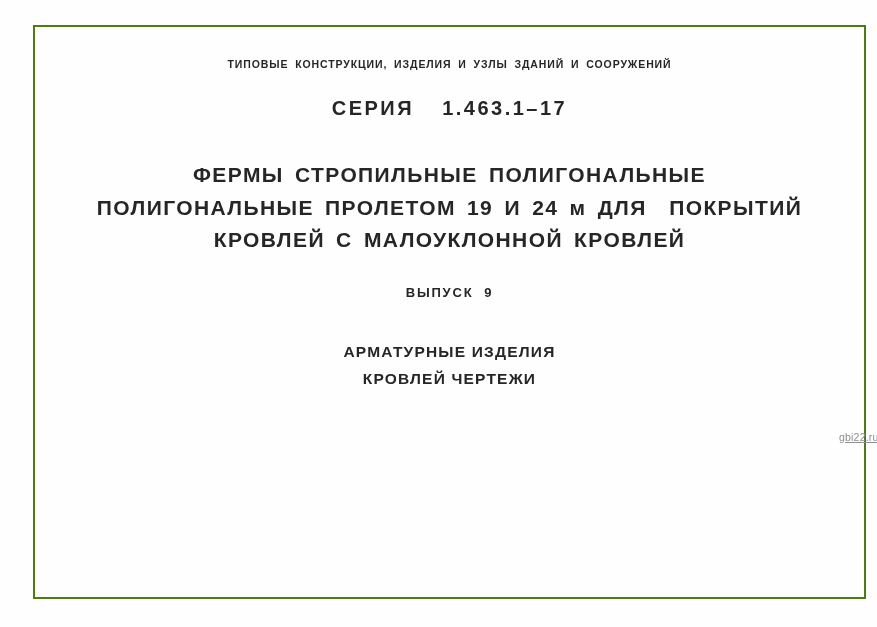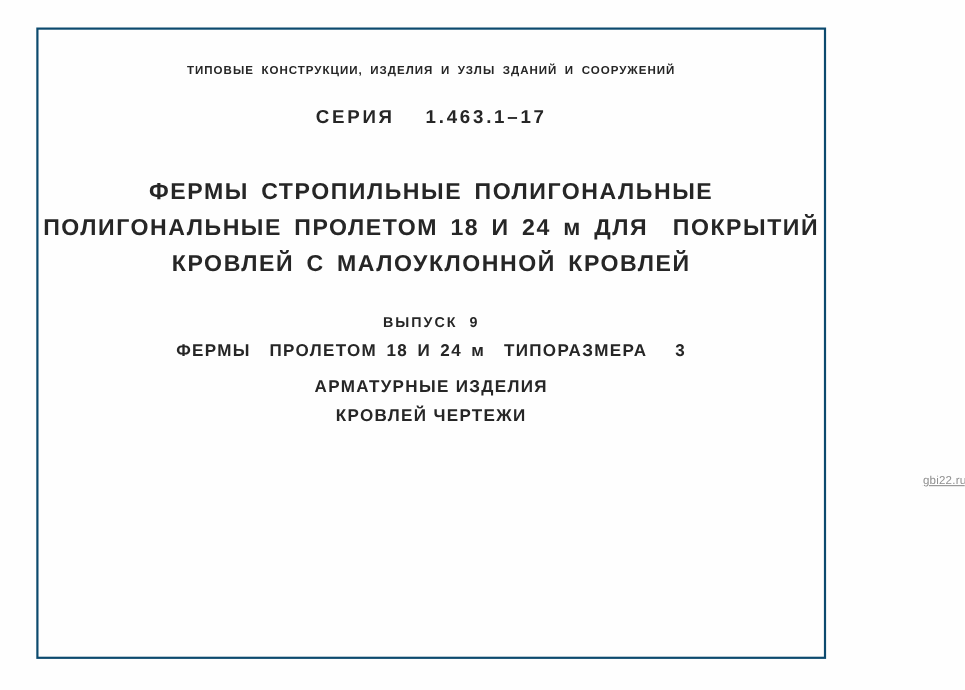--- a/index.html
+++ b/index.html
@@ -14,45 +14,45 @@
   .scan-page {
     position: relative;
     width: 877px;
     height: 627px;
     background: #fefefe;
   }
   .frame {
     position: absolute;
     left: 33px;
     top: 25px;
-    width: 718px;
+    width: 833px;
     height: 574px;
     box-sizing: border-box;
-    border: 2px solid #0c4a6e;
+    border: 2px solid #4d7c0f;
     background: #fefefe;
   }
   .txt {
     position: absolute;
     left: 0;
     width: 100%;
     text-align: center;
     color: #262626;
     white-space: pre;
     -webkit-font-smoothing: antialiased;
   }
   .doc-header {
     top: 31px;
     font-size: 10.5px;
     font-weight: 700;
     letter-spacing: 0.9px;
     word-spacing: 3px;
   }
   .series-line {
     top: 70px;
-    font-size: 17px;
+    font-size: 20px;
     font-weight: 600;
     letter-spacing: 2.5px;
     text-align: center;
   }
   .series-gap { display: inline-block; width: 28px; }
   .title-line {
     font-size: 21px;
     font-weight: 600;
     letter-spacing: 1.4px;
     word-spacing: 4px;
@@ -104,27 +104,26 @@
 <div class="scan-page">
 
   <div class="frame">
 
     <div class="txt doc-header">ТИПОВЫЕ КОНСТРУКЦИИ, ИЗДЕЛИЯ И УЗЛЫ ЗДАНИЙ И СООРУЖЕНИЙ</div>
 
     <div class="txt series-line"><span>СЕРИЯ</span><span class="series-gap"></span><span>1.463.1–17</span></div>
 
     <div class="txt title-line title-1">ФЕРМЫ СТРОПИЛЬНЫЕ ПОЛИГОНАЛЬНЫЕ</div>
 
-    <div class="txt title-line title-2">ПОЛИГОНАЛЬНЫЕ ПРОЛЕТОМ 18 И 24 м ДЛЯ  ПОКРЫТИЙ</div>
+    <div class="txt title-line title-2">ПОЛИГОНАЛЬНЫЕ ПРОЛЕТОМ 19 И 24 м ДЛЯ  ПОКРЫТИЙ</div>
 
     <div class="txt title-line title-3">КРОВЛЕЙ С МАЛОУКЛОННОЙ КРОВЛЕЙ</div>
 
     <div class="txt issue-line">ВЫПУСК  9</div>
 
-    <div class="txt spec-line">ФЕРМЫ  ПРОЛЕТОМ 18 И 24 м  ТИПОРАЗМЕРА   3</div>
 
     <div class="txt armature-line">АРМАТУРНЫЕ ИЗДЕЛИЯ</div>
 
     <div class="txt drawings-line">КРОВЛЕЙ ЧЕРТЕЖИ</div>
 
   </div>
 
   <div class="watermark">gbi22.ru</div>
 
 </div>

